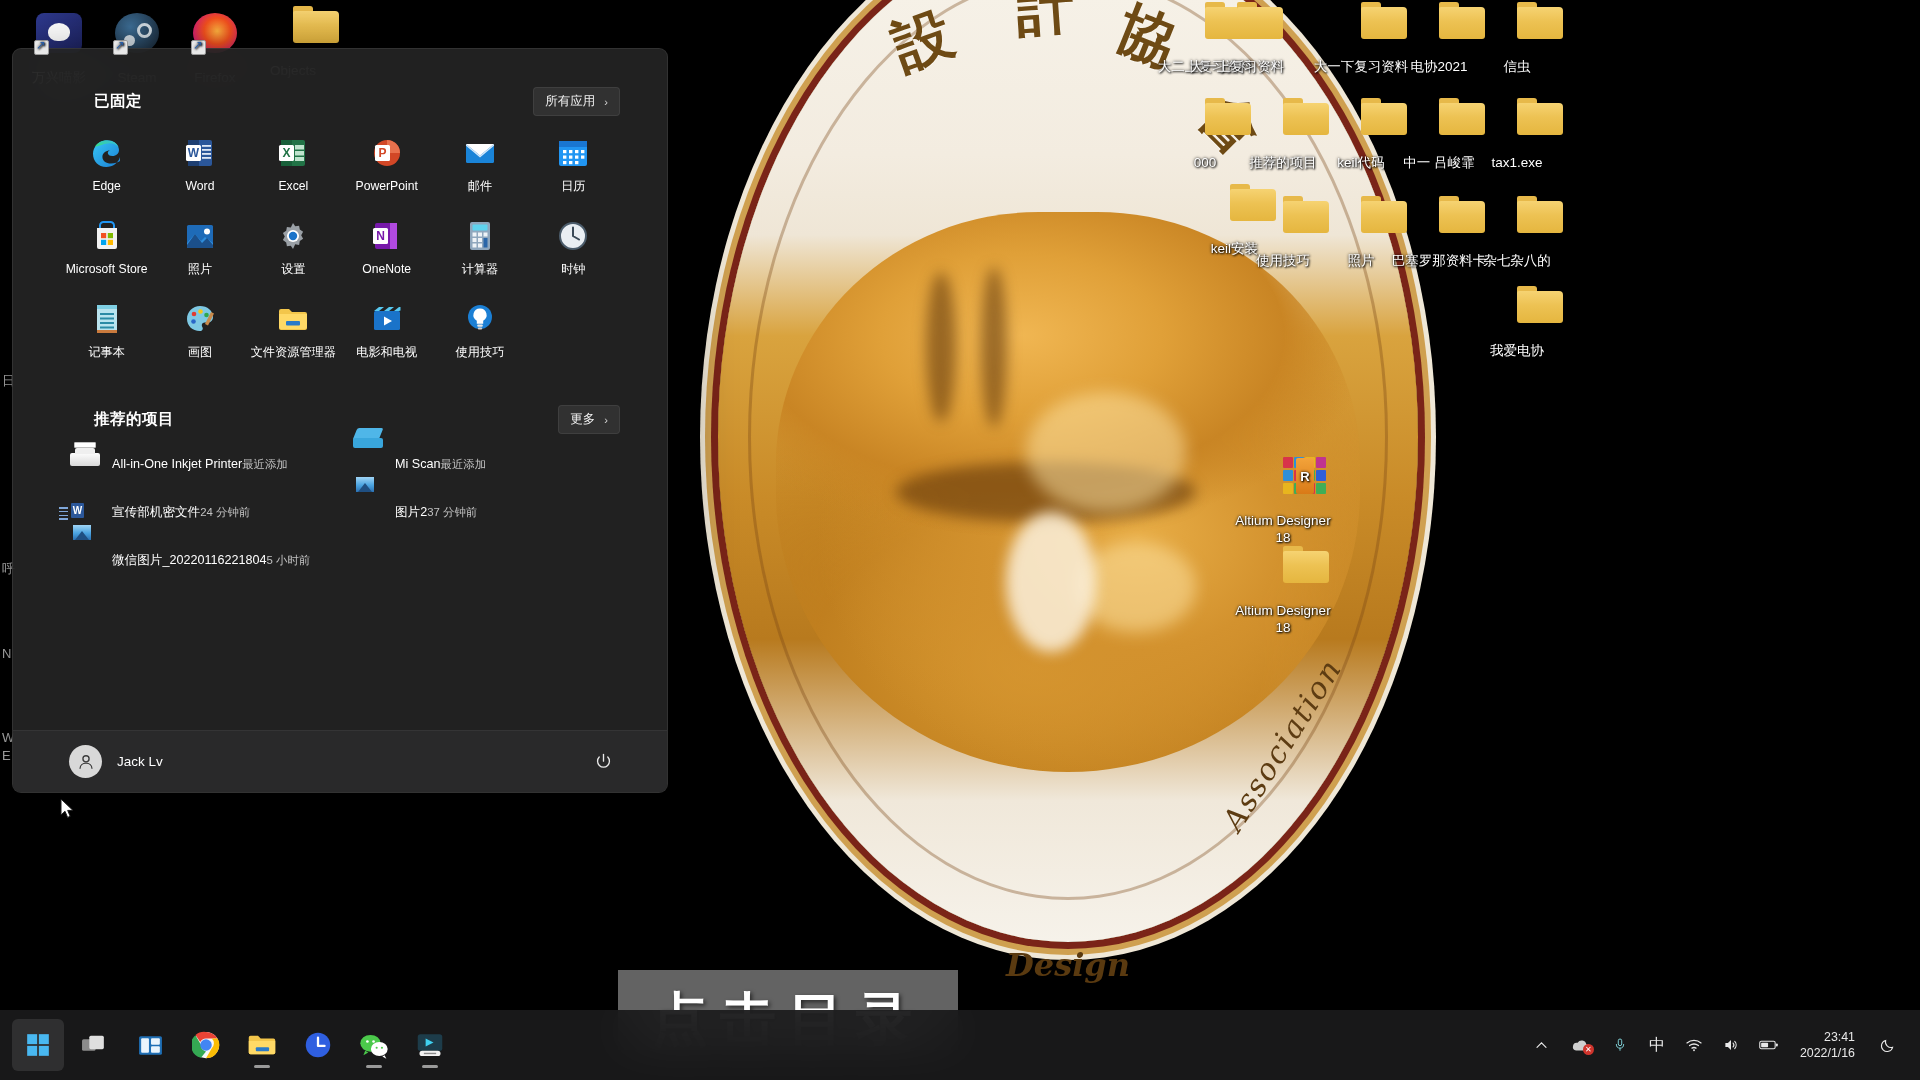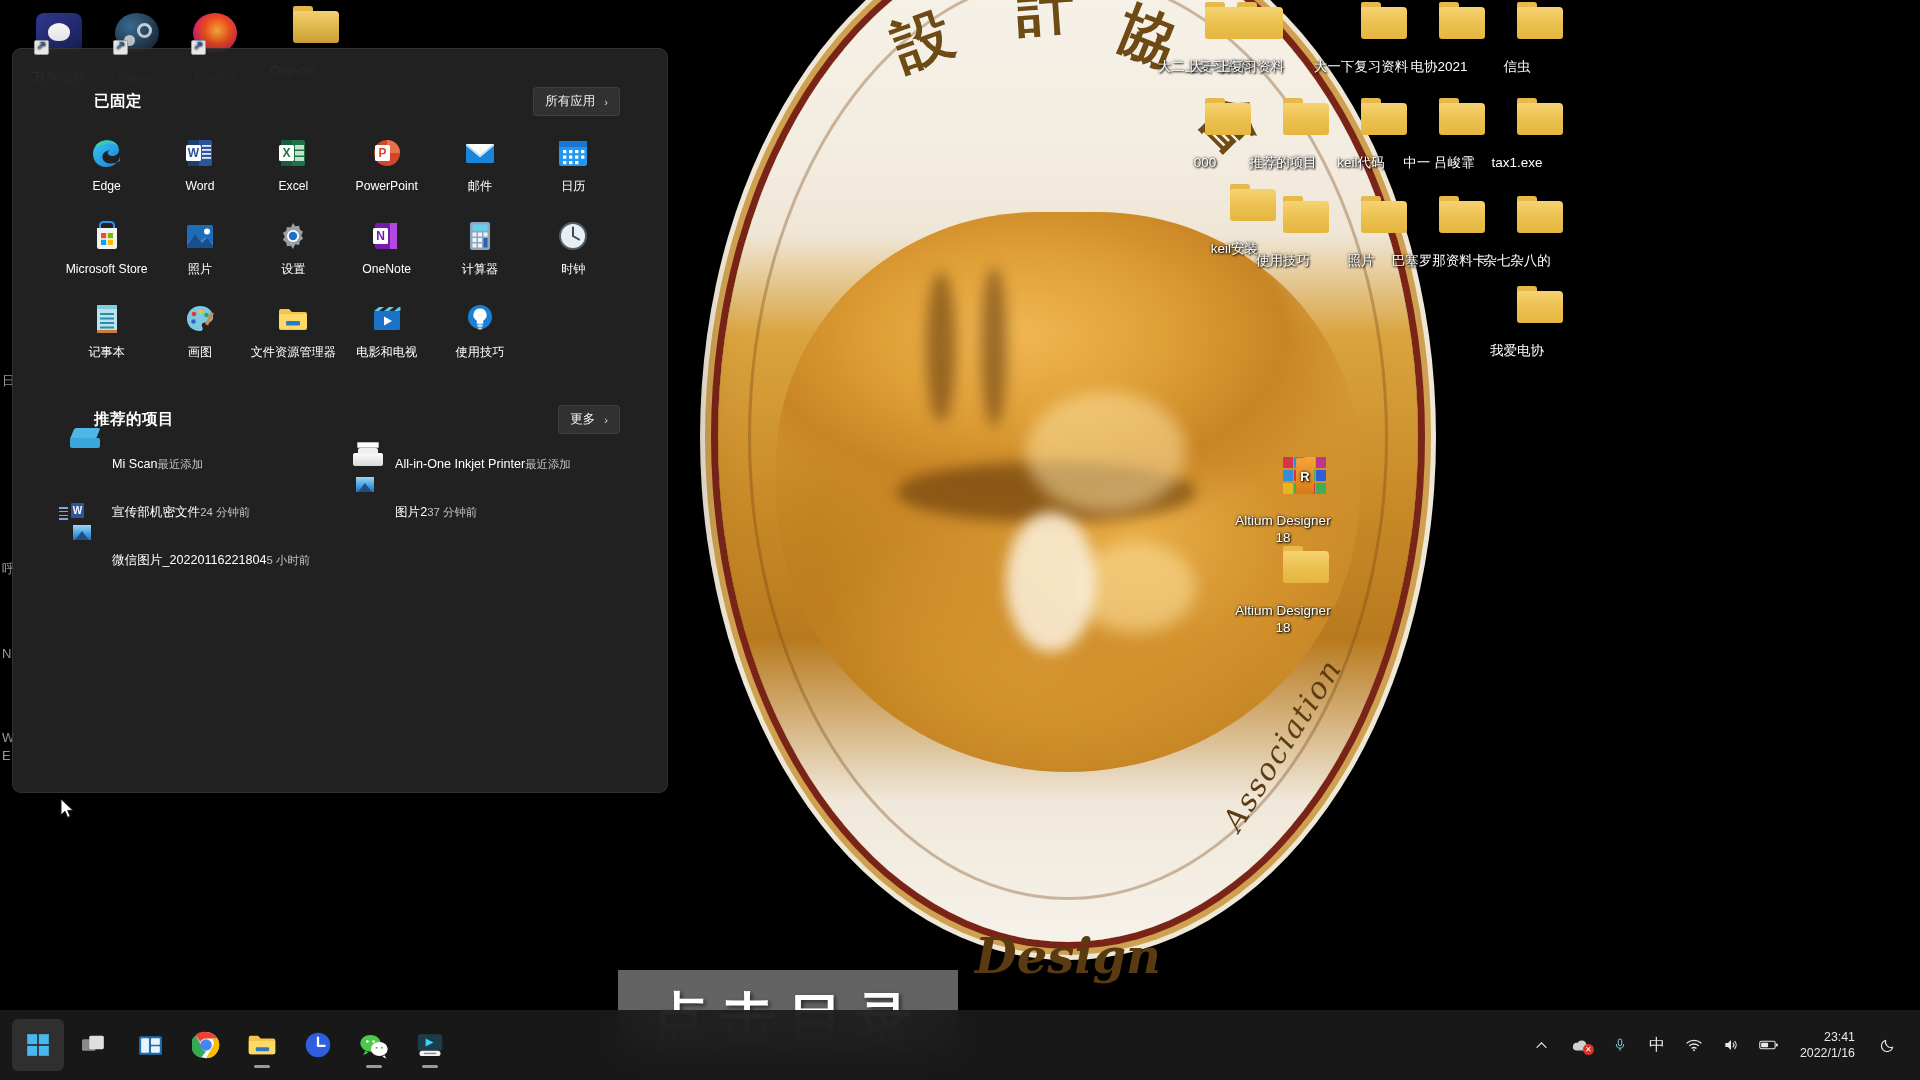--- a/index.html
+++ b/index.html
@@ -316,21 +316,21 @@
         <div class="hand-hi" style="left:250px;top:180px;width:160px;height:120px;"></div>
         <div class="hand-hi" style="left:300px;top:330px;width:120px;height:90px;"></div>
         <div class="hand-shadow" style="left:230px;top:300px;width:90px;height:140px;background:rgba(250,240,220,0.85);"></div>
       </div>
       <div class="emblem-top-text">
         <span class="cjk-char" style="left:176px; top:26px; font-size:58px; transform:rotate(-20deg);">設</span>
         <span class="cjk-char" style="left:298px; top:-6px; font-size:58px; transform:rotate(-4deg);">計</span>
         <span class="cjk-char" style="left:400px; top:22px; font-size:58px; transform:rotate(22deg);">協</span>
         <span class="cjk-char" style="left:484px; top:110px; font-size:56px; transform:rotate(45deg);">會</span>
       </div>
-      <div class="emblem-bottom-text" style="font-size:48px;">Design</div>
+      <div class="emblem-bottom-text" style="font-size:32px;">Design</div>
       <div class="assoc-arc">Association</div>
     </div>
 
     <div id="desk-icons-top">
         <div class="desk-icon" style="left: 6px; top: 6px;">
           <span class="glyph">
             <span style="position:relative;display:block;width:46px;height:40px;margin:7px auto 0;background:linear-gradient(135deg,#2f3a8f,#1d2360);border-radius:8px;">
         <span style="position:absolute;left:12px;top:10px;width:22px;height:18px;background:#fff;border-radius:50% 50% 45% 45%;"></span>
         <span class="shortcut-arrow"></span>
             </span>
@@ -672,26 +672,26 @@
       <div class="sec-head">
         <span class="sec-title">推荐的项目</span>
         <span class="sec-btn">
           <span>更多</span>
           <span class="chev">›</span>
         </span>
       </div>
 
       <div class="rec-grid" id="rec-grid">
           <div class="rec-item">
+            <span class="rec-ico"><span class="printer-ico"><span class="body"></span><span class="top"></span><span class="out"></span></span></span>
+            <span class="rec-text"><span class="rec-name">All-in-One Inkjet Printer</span><span class="rec-sub">最近添加</span></span>
+          </div>
+          <div class="rec-item">
             <span class="rec-ico"><span class="scanner-ico"><span class="lid"></span><span class="base"></span></span></span>
             <span class="rec-text"><span class="rec-name">Mi Scan</span><span class="rec-sub">最近添加</span></span>
-          </div>
-          <div class="rec-item">
-            <span class="rec-ico"><span class="printer-ico"><span class="body"></span><span class="top"></span><span class="out"></span></span></span>
-            <span class="rec-text"><span class="rec-name">All-in-One Inkjet Printer</span><span class="rec-sub">最近添加</span></span>
           </div>
           <div class="rec-item">
             <span class="rec-ico"><span class="doc-ico"><span class="sheet"></span><span class="fold"></span><span class="w-badge">W</span><span class="lines">
                   <i></i>
                   <i></i>
                   <i></i>
                   <i></i>
                 </span></span></span>
             <span class="rec-text"><span class="rec-name">宣传部机密文件</span><span class="rec-sub">24 分钟前</span></span>
           </div>
@@ -699,20 +699,37 @@
             <span class="rec-ico"><span class="doc-ico"><span class="sheet"></span><span class="fold"></span><span class="img-thumb"></span></span></span>
             <span class="rec-text"><span class="rec-name">图片2</span><span class="rec-sub">37 分钟前</span></span>
           </div>
           <div class="rec-item">
             <span class="rec-ico"><span class="doc-ico"><span class="sheet"></span><span class="fold"></span><span class="img-thumb"></span></span></span>
             <span class="rec-text"><span class="rec-name">微信图片_20220116221804</span><span class="rec-sub">5 小时前</span></span>
           </div>
         </div>
     </div>
 
+    <div id="start-footer">
+      <div class="user-block">
+        <span class="avatar">
+          <svg viewBox="0 0 24 24" width="20" height="20">
+            <circle cx="12" cy="8.2" r="3.7" fill="none" stroke="#3c3c3c" stroke-width="1.6"></circle>
+            <path d="M4.8 20c0-4.1 3.3-6.6 7.2-6.6s7.2 2.5 7.2 6.6" fill="none" stroke="#3c3c3c" stroke-width="1.6"></path>
+          </svg>
+        </span>
+        <span class="user-name">Jack Lv</span>
+      </div>
+      <div class="power-btn">
+        <svg viewBox="0 0 24 24" width="19" height="19">
+          <path d="M12 3.2v8.4" fill="none" stroke="#e9e9e9" stroke-width="1.7" stroke-linecap="round"></path>
+          <path d="M6.6 6.4a7.5 7.5 0 1 0 10.8 0" fill="none" stroke="#e9e9e9" stroke-width="1.7" stroke-linecap="round"></path>
+        </svg>
+      </div>
+    </div>
   </div>
 
   <div id="taskbar">
     <div id="tb-left">
         <div class="tb-btn active">
           <svg viewBox="0 0 24 24" width="26" height="26">
             <rect x="2" y="2" width="9.2" height="9.2" fill="#49b8f0"></rect>
             <rect x="12.8" y="2" width="9.2" height="9.2" fill="#49b8f0"></rect>
             <rect x="2" y="12.8" width="9.2" height="9.2" fill="#49b8f0"></rect>
             <rect x="12.8" y="12.8" width="9.2" height="9.2" fill="#49b8f0"></rect>

